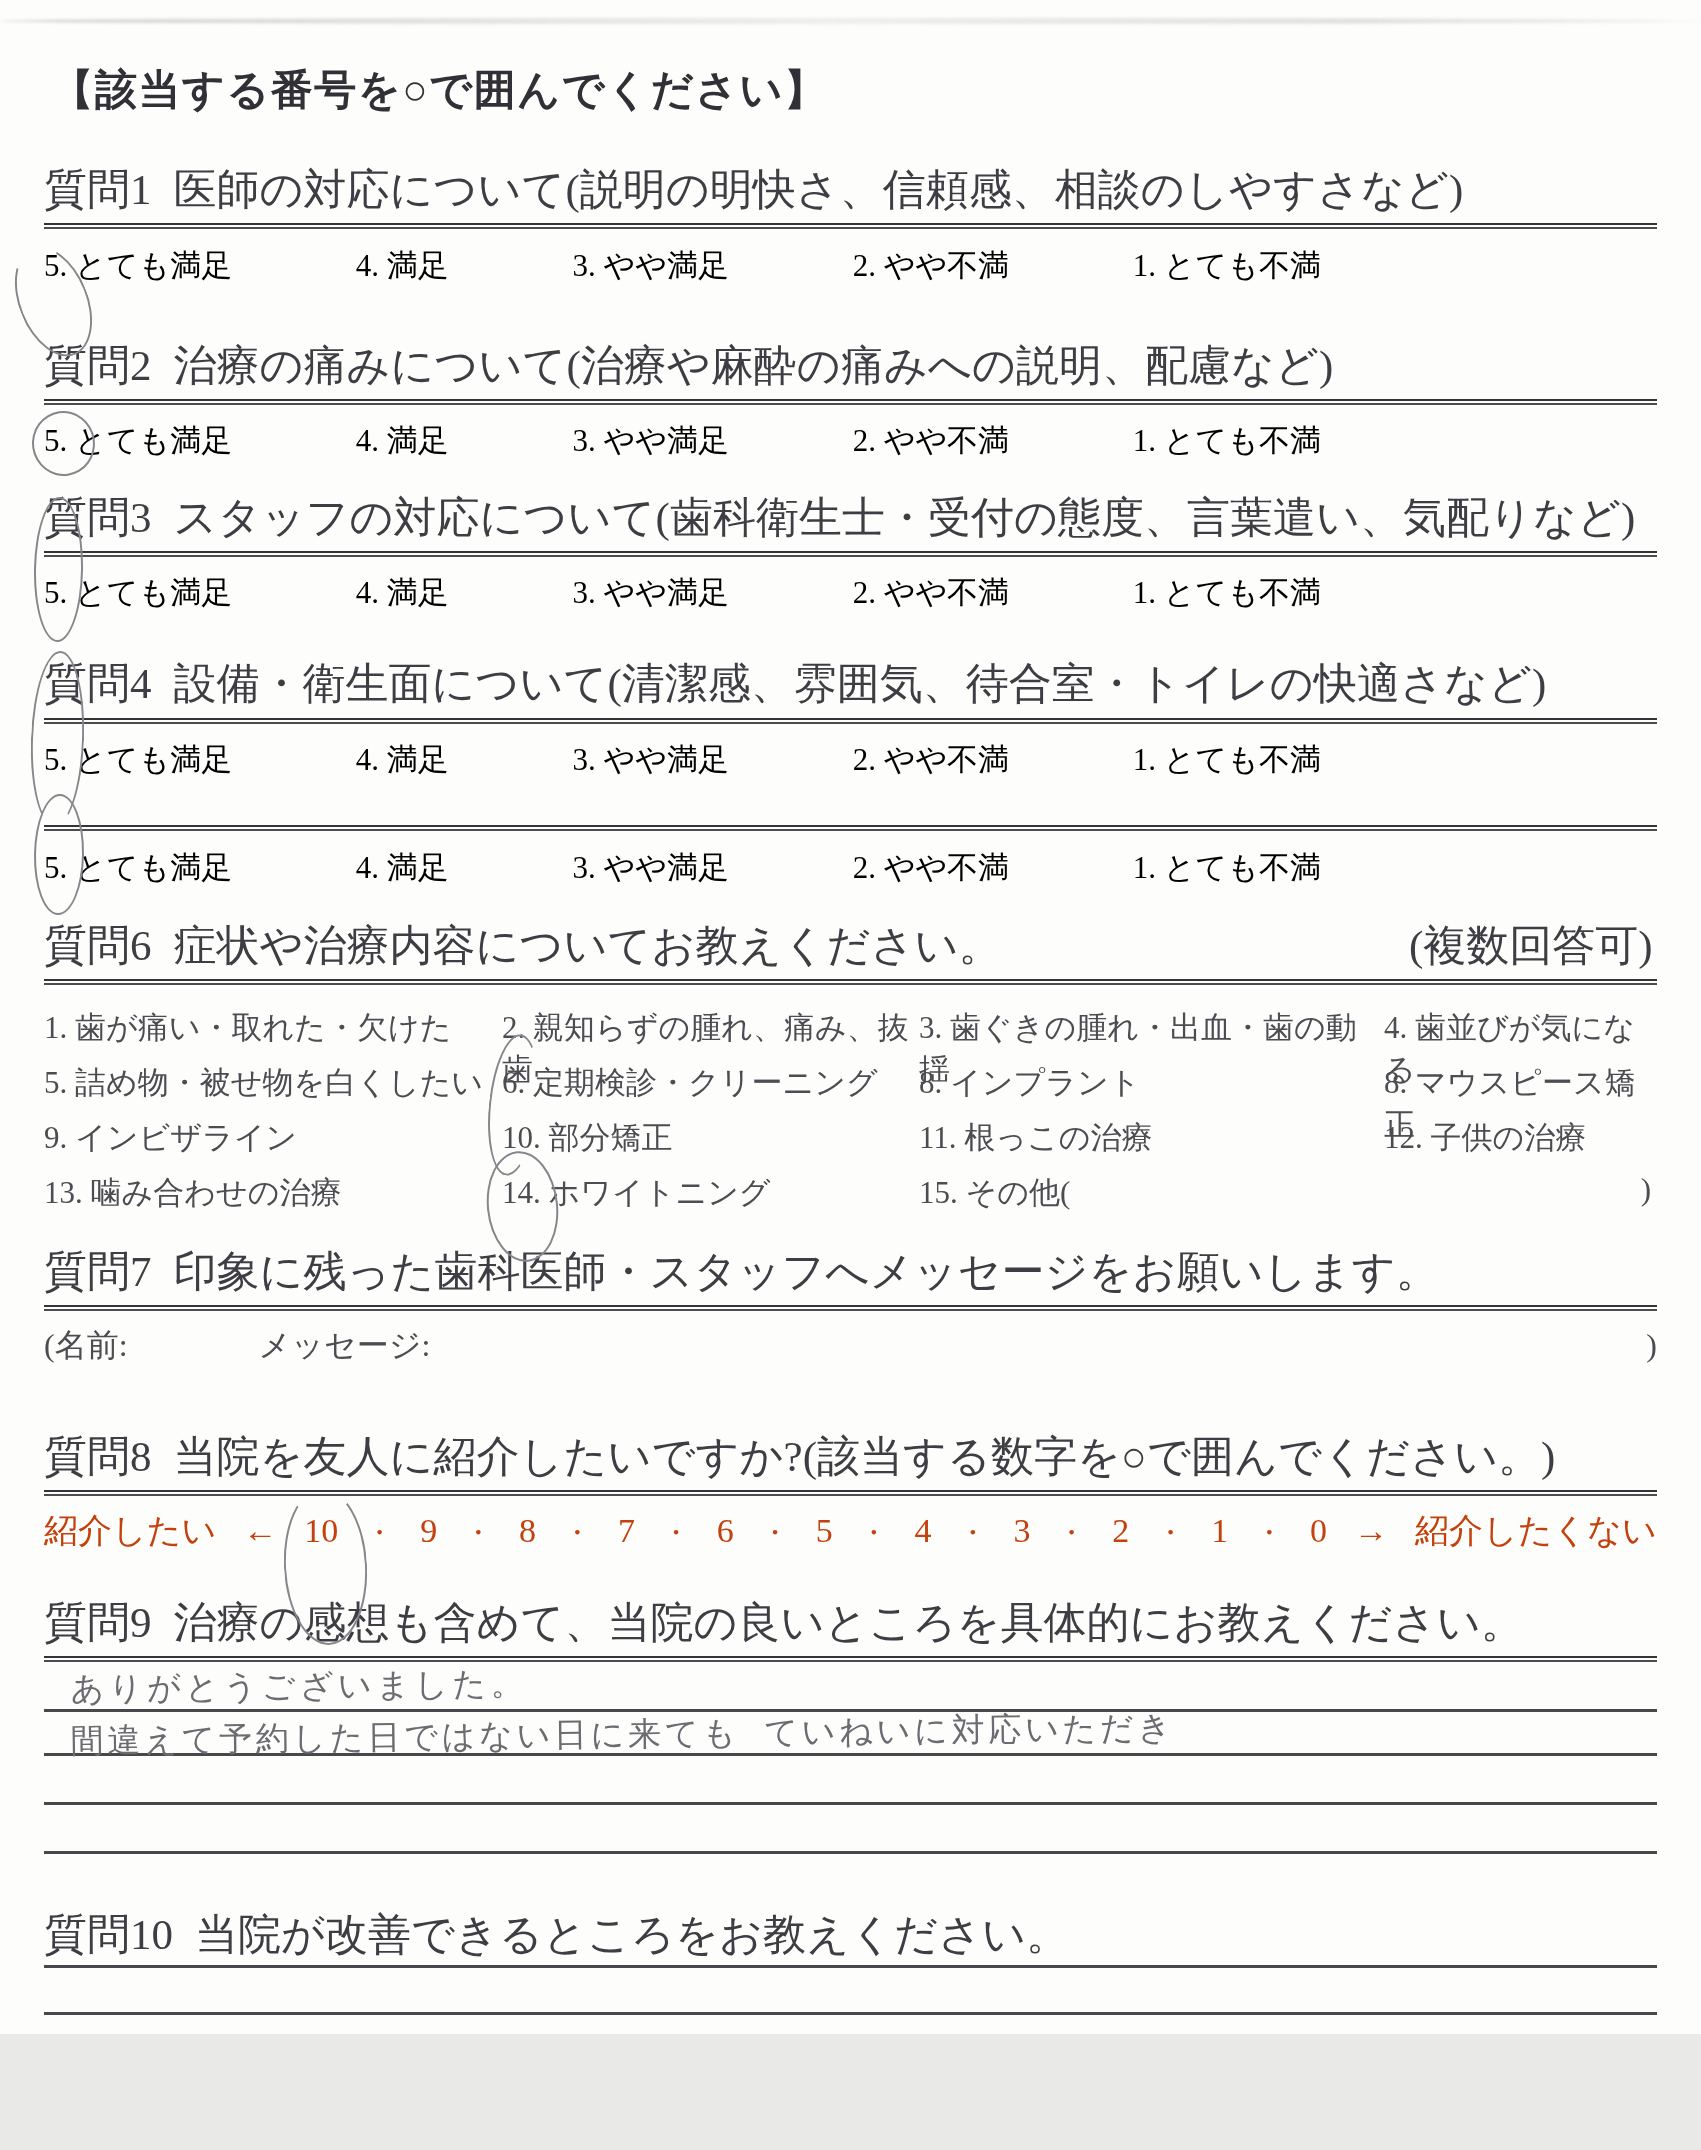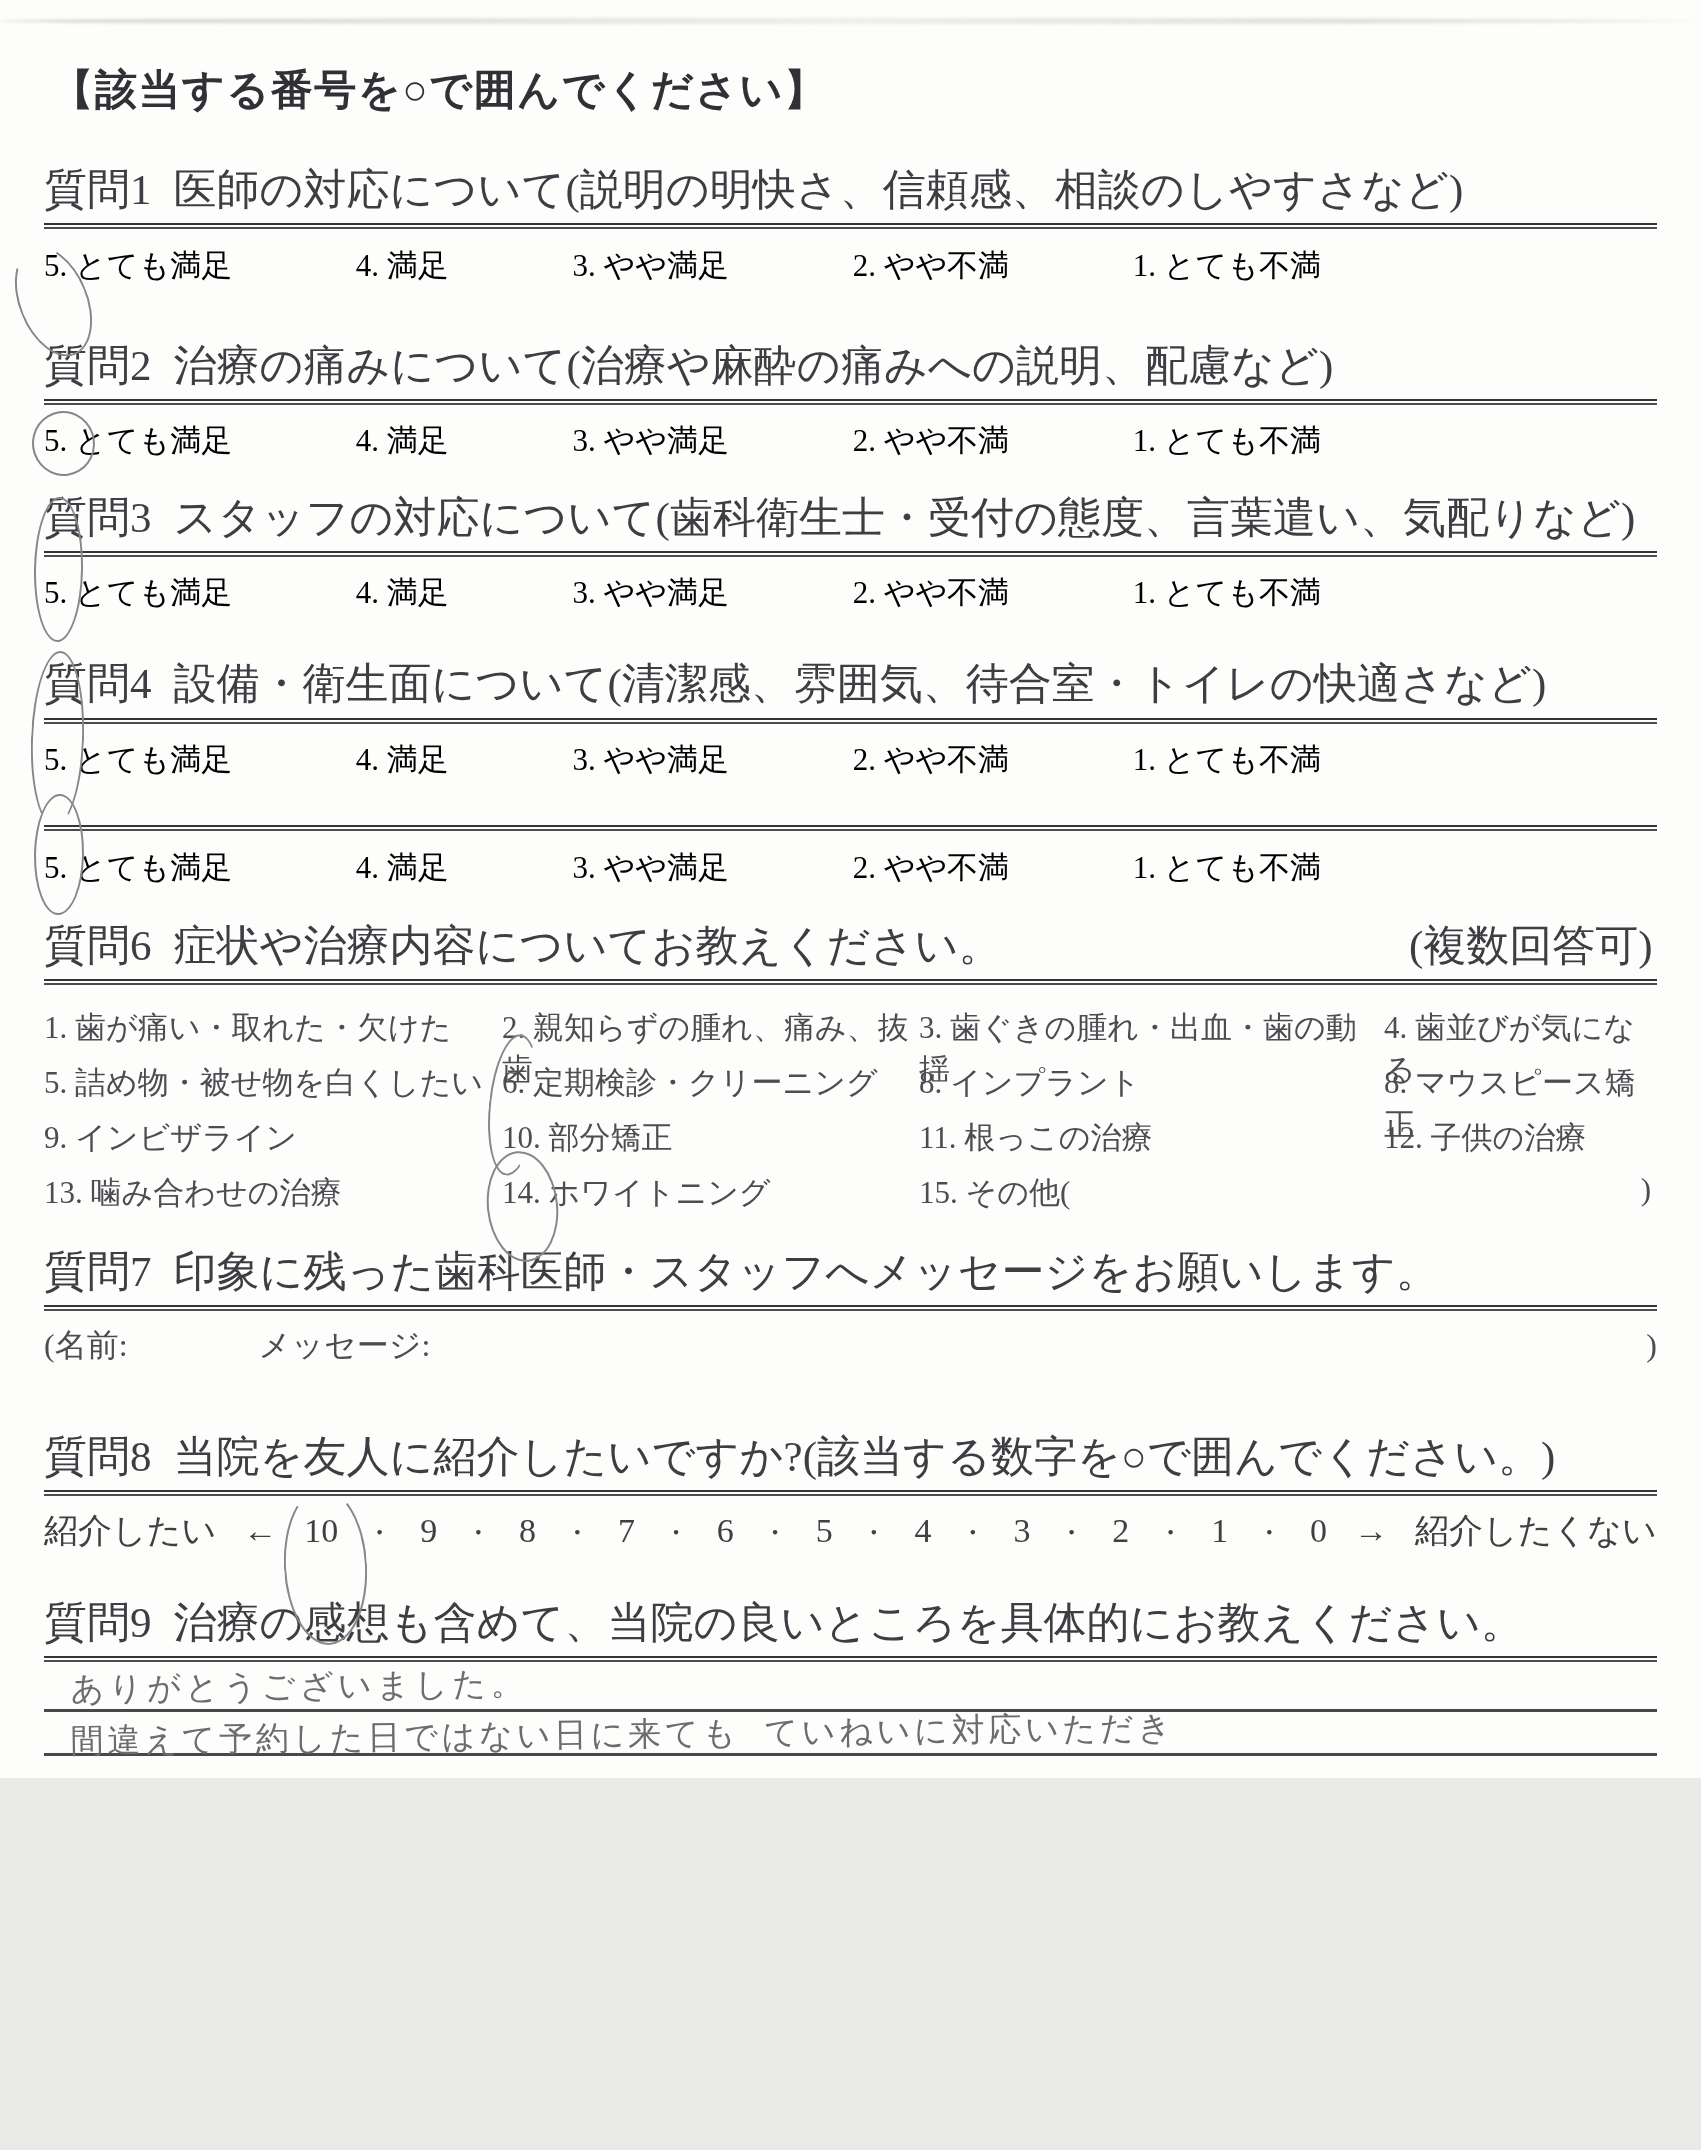--- a/index.html
+++ b/index.html
@@ -1,19 +1,19 @@
 <!DOCTYPE html>
 <html style="font-size:11.8px"><head>
 <meta charset="utf-8">
 <style>
   * { margin:0; padding:0; box-sizing:border-box; }
   html,body { background:#e9e9e7; }
   .page {
     position:relative;
-    width:1701px; height:1778px;
+    width:1701px; height:2034px;
     background:#fdfdfc;
     overflow:hidden;
     font-family:"Liberation Serif","DejaVu Serif",serif;
     color:#45454b;
   }
   .scan-shadow {
     position:absolute; top:17.7px; left:0; width:100%; height:6.6px;
     background:linear-gradient(90deg, rgba(175,175,170,.55), rgba(205,205,200,.30) 50%, rgba(185,185,180,.45) 80%, rgba(210,210,205,.25));
     filter:blur(1.5px);
     border-radius:50%;
@@ -67,21 +67,21 @@
 
   .name-row {
     display:flex; align-items:baseline;
     margin-top:12.6px; font-size:32px; color:#4c4c52;
   }
   .name-row .msg { margin-left:131px; }
   .name-row .spacer { flex:1; }
 
   .nps {
     display:flex; justify-content:space-between; align-items:baseline;
-    margin-top:11px; font-size:34px; color:#404040;gap:12px;
+    margin-top:11px; font-size:34px; color:#c2410c;gap:12px;
   }
   .nps-num { position:relative; display:inline-block; }
   .nps-dot { font-size:28px; }
 
   .write-area { margin-top:0; }
   .write-line { position:relative; border-bottom:3px solid #48484c; }
   .wl-first-q9 { height:44px; }
   .wl-q9 { height:49px; }
   .wl-first-q10 { height:7.4px; }
   .wl-q10 { height:47px; }

